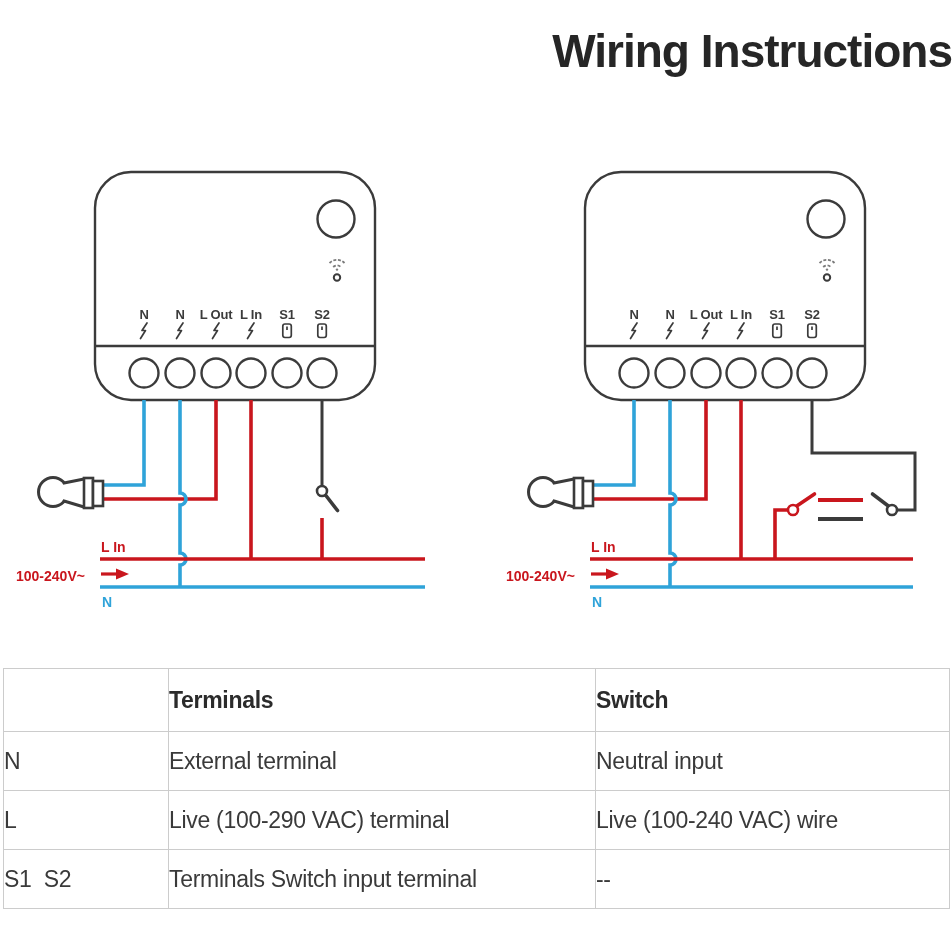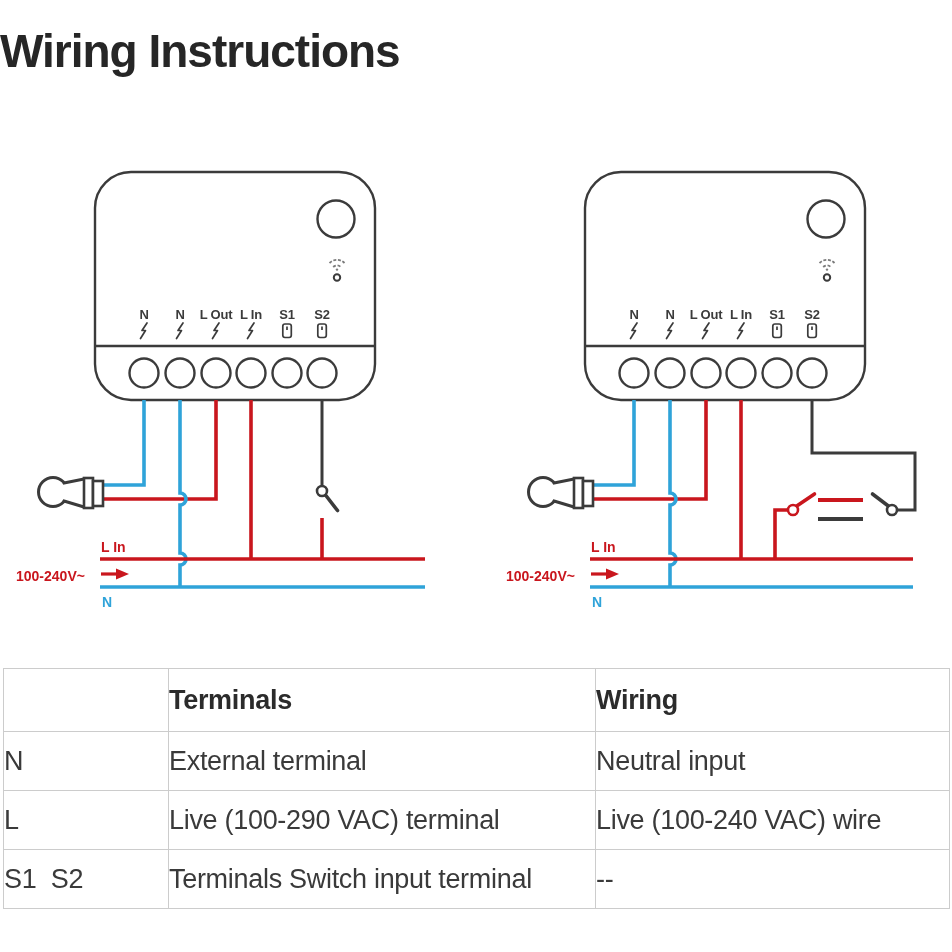--- a/index.html
+++ b/index.html
@@ -1,24 +1,24 @@
 <!DOCTYPE html>
 <html><head>
 <meta charset="utf-8">
 <style>
   html,body{margin:0;padding:0;background:#ffffff;}
   .page{position:relative;width:952px;height:952px;background:#fff;overflow:hidden;
         font-family:"Liberation Sans", sans-serif;}
-  .title{position:absolute;top:24px;left:0;width:952px;text-align:left;
+  .title{position:absolute;top:24px;left:0;width:952px;text-align:right;
          font-size:46px;font-weight:bold;letter-spacing:-1px;color:#262626;}
   .diagrams{position:absolute;top:0;left:0;}
 
   .wiring-table{position:absolute;top:668px;left:3px;width:946px;
                 border-collapse:collapse;table-layout:fixed;color:#3a3a3a;}
-  .wiring-table td,.wiring-table th{border:1px solid #cccccc;font-size:27px;
+  .wiring-table td,.wiring-table th{border:1px solid #cccccc;font-size:23px;
                 letter-spacing:-0.3px;vertical-align:middle;text-align:left;
                 font-weight:normal;padding:0;}
   .wiring-table th{font-weight:bold;color:#2b2b2b;}
   .row-header{height:63px;}
   .row-body{height:59px;}
   .cell-key{padding-left:40px;white-space:pre;}
   .cell-terminals{padding-left:49px;}
   .cell-wires{padding-left:37px;}
 
   text{font-family:"Liberation Sans", sans-serif;}
@@ -189,21 +189,21 @@
   <table class="wiring-table">
     <colgroup>
       <col style="width:165px">
         <col style="width:427px">
         <col style="width:354px">
     </colgroup>
     <tbody>
         <tr class="row-header">
       <th class="cell-key"></th>
       <th class="cell-terminals">Terminals</th>
-      <th class="cell-wires">Wiring</th>
+      <th class="cell-wires">Switch</th>
     </tr>
     <tr class="row-body">
       <td class="cell-key">N</td>
       <td class="cell-terminals">External terminal</td>
       <td class="cell-wires">Neutral input</td>
     </tr>
     <tr class="row-body">
       <td class="cell-key">L</td>
       <td class="cell-terminals">Live (100-290 VAC) terminal</td>
       <td class="cell-wires">Live (100-240 VAC) wire</td>

